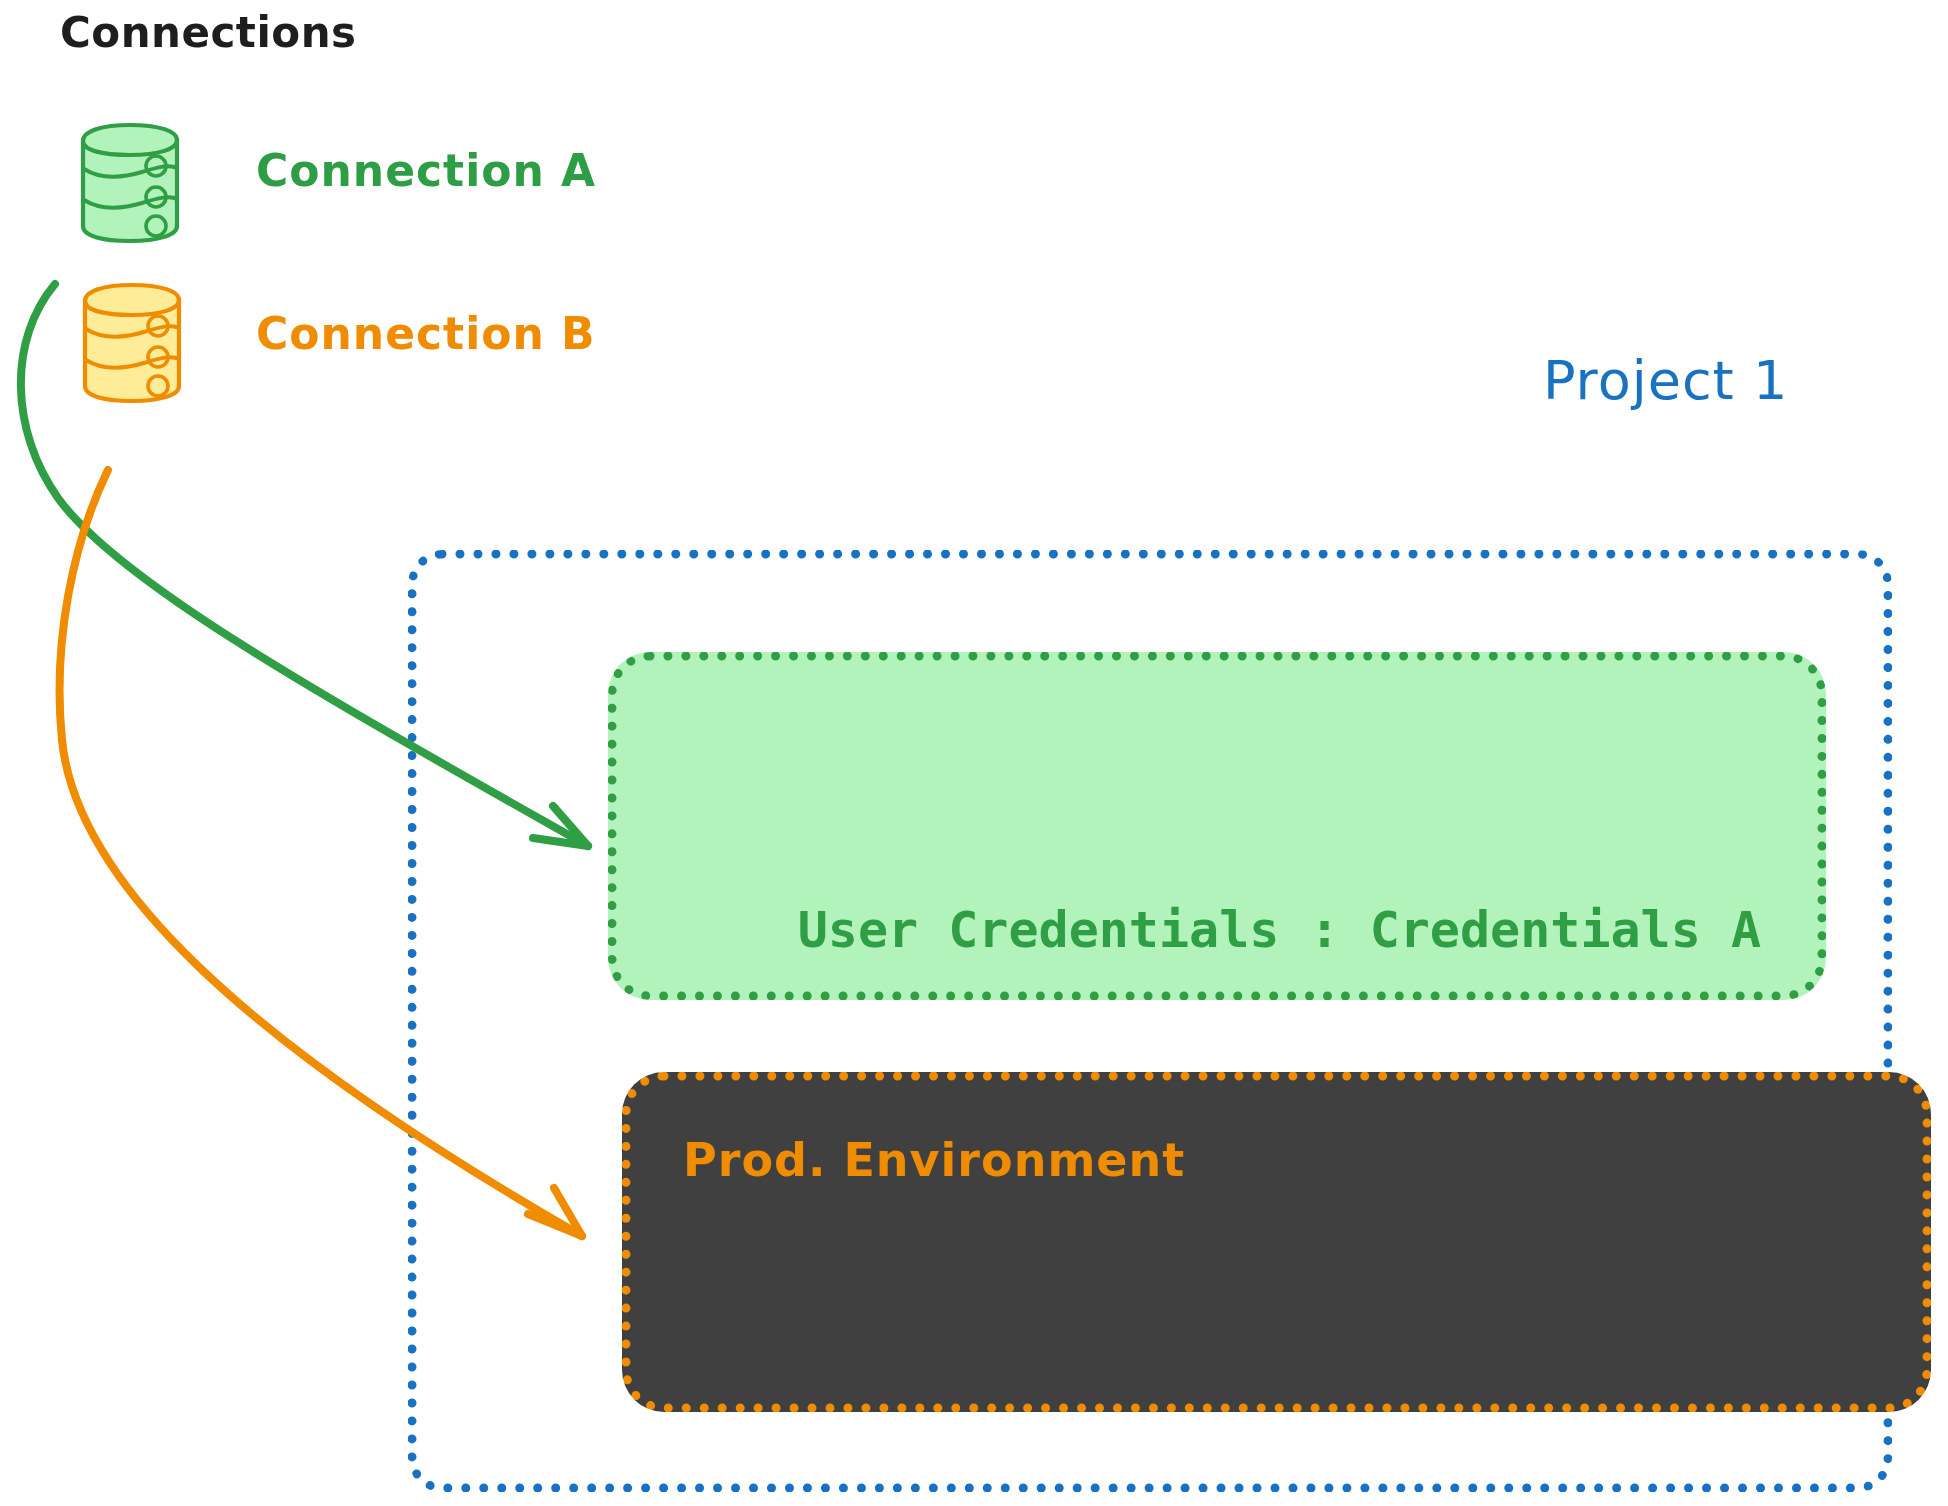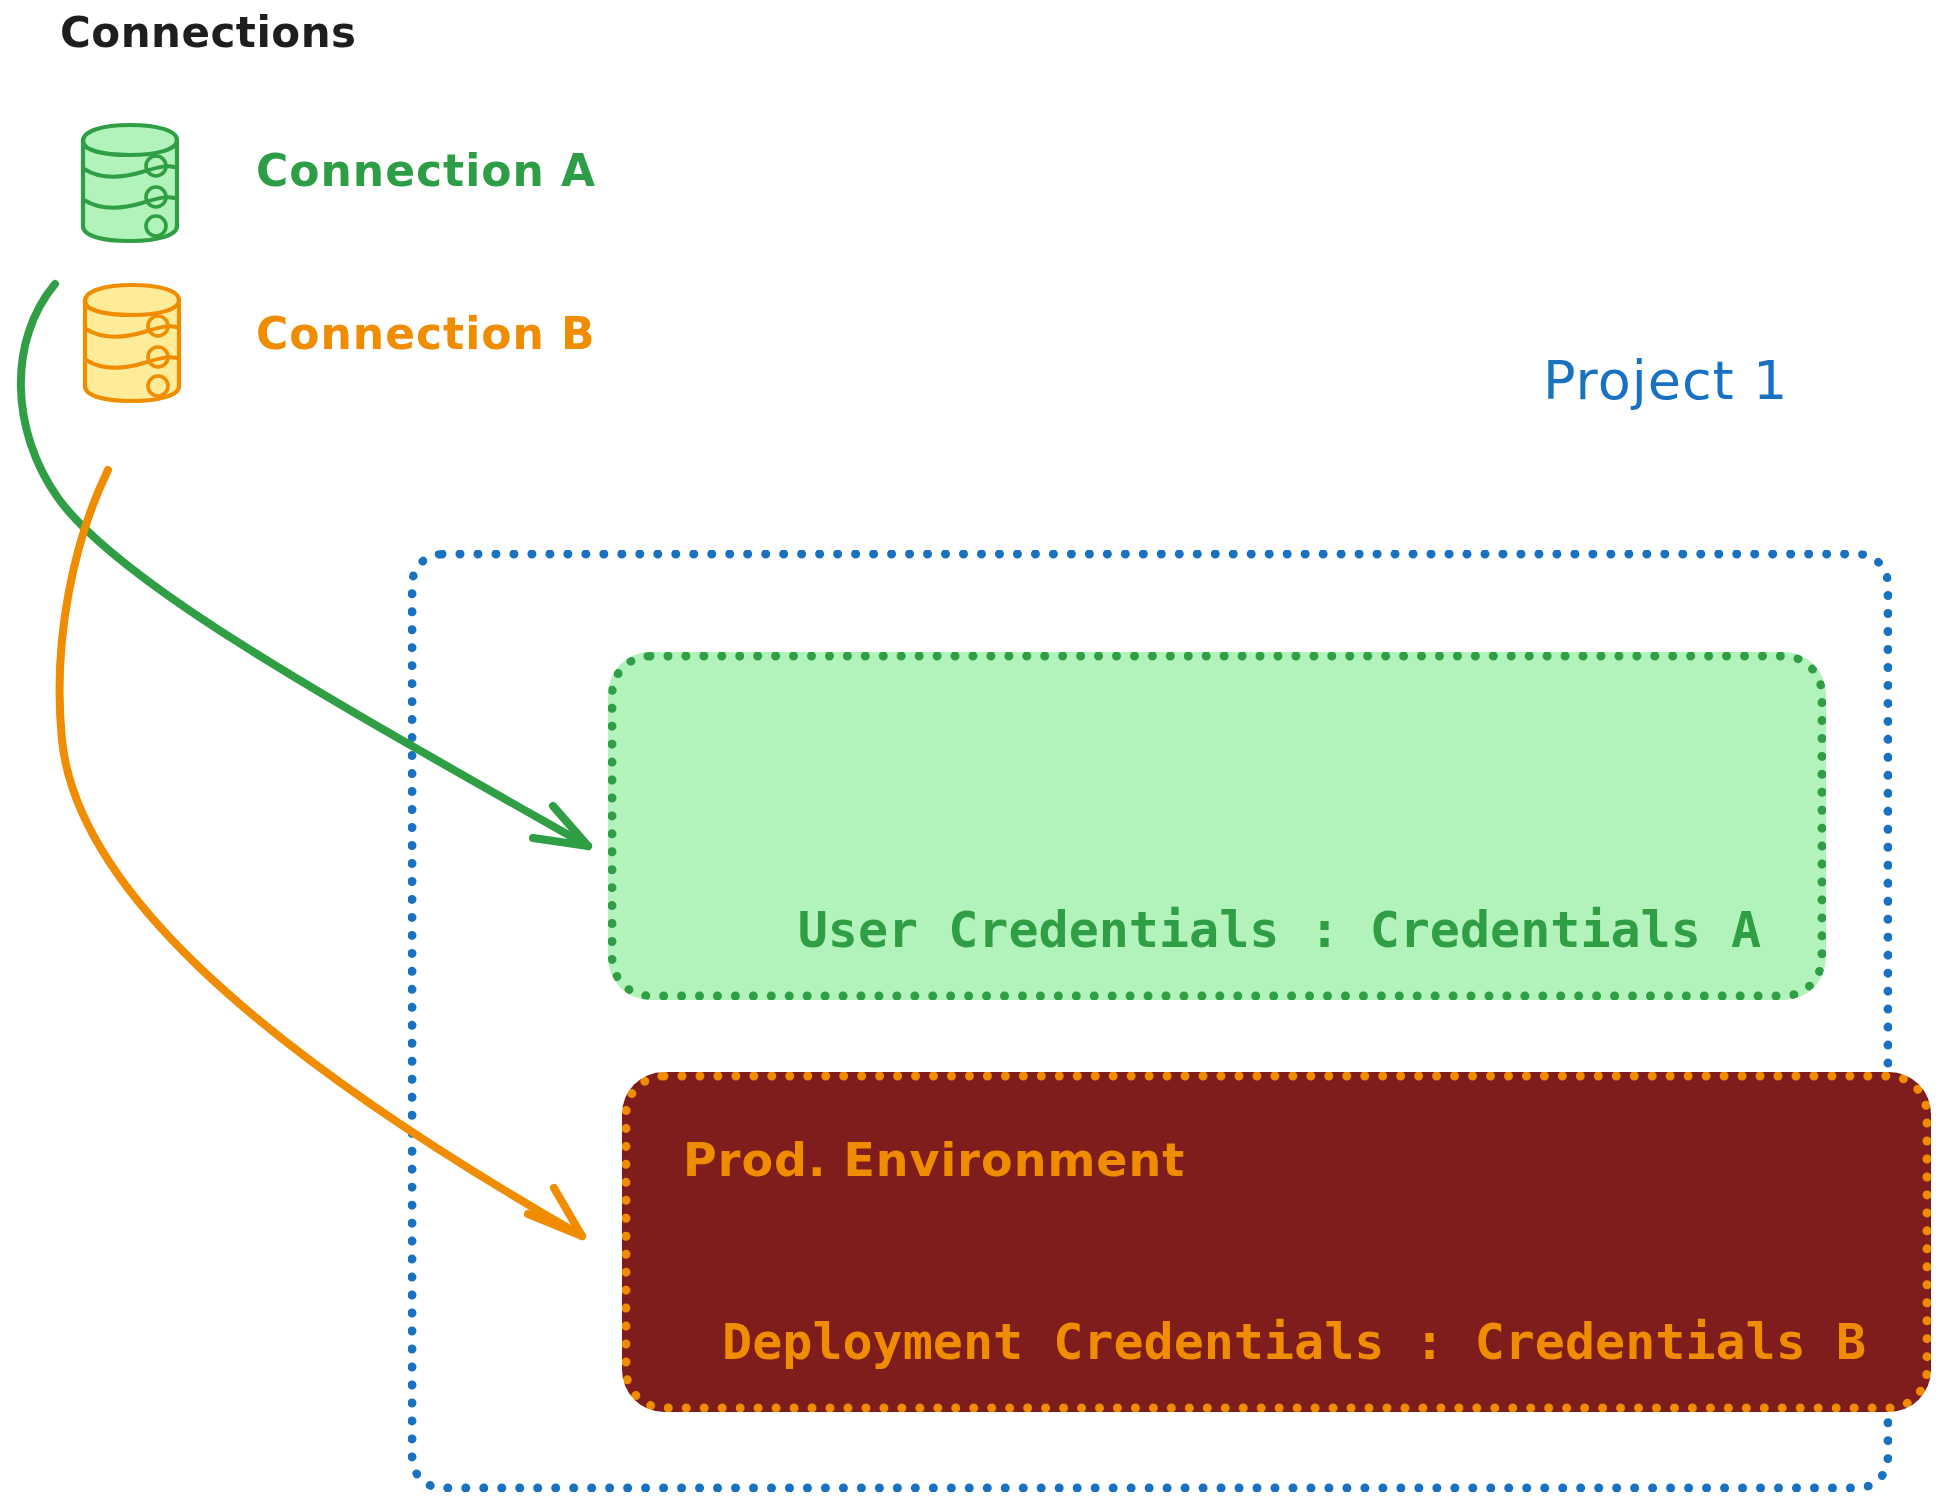--- a/index.html
+++ b/index.html
@@ -77,21 +77,21 @@
     width: 1218px;
     height: 348px;
     background: #b2f2bb;
     border: 9px dotted #2f9e44;
   }
   .env-prod {
     left: 622px;
     top: 1072px;
     width: 1309px;
     height: 340px;
-    background: #7f1d1d;
+    background: #404040;
     border: 9px dotted #f08c00;
   }
   .project-box {
     position: absolute;
     box-sizing: border-box;
     left: 408px;
     top: 550px;
     width: 1484px;
     height: 942px;
     border: 9px dotted #1971c2;
@@ -172,21 +172,20 @@
   <div class="project-title">Project 1</div>
 
   <div class="project-box"></div>
 
   <div class="env-box env-dev">
     <div class="env-cred env-cred-dev">User Credentials : Credentials A</div>
   </div>
 
   <div class="env-box env-prod">
     <div class="env-title env-title-prod">Prod. Environment</div>
-    <div class="env-cred env-cred-prod">Deployment Credentials : Credentials B</div>
   </div>
 
   <svg class="svg-layer" viewBox="0 0 1948 1506" xmlns="http://www.w3.org/2000/svg">
 
     <g>
       <path d="M55 284 C8 340, 10 430, 58 498 C120 584, 330 700, 588 846" fill="none" stroke="#2f9e44" stroke-width="8" stroke-linecap="round"></path>
       <path d="M588 846 L553 806" fill="none" stroke="#2f9e44" stroke-width="8" stroke-linecap="round"></path>
       <path d="M588 846 L533 838" fill="none" stroke="#2f9e44" stroke-width="8" stroke-linecap="round"></path>
     </g>
 

